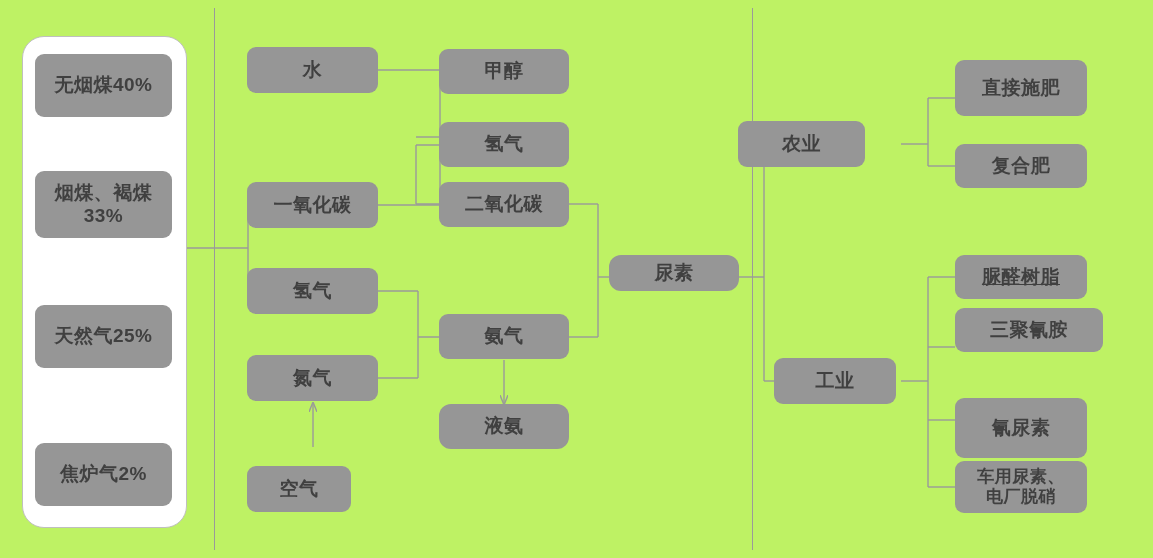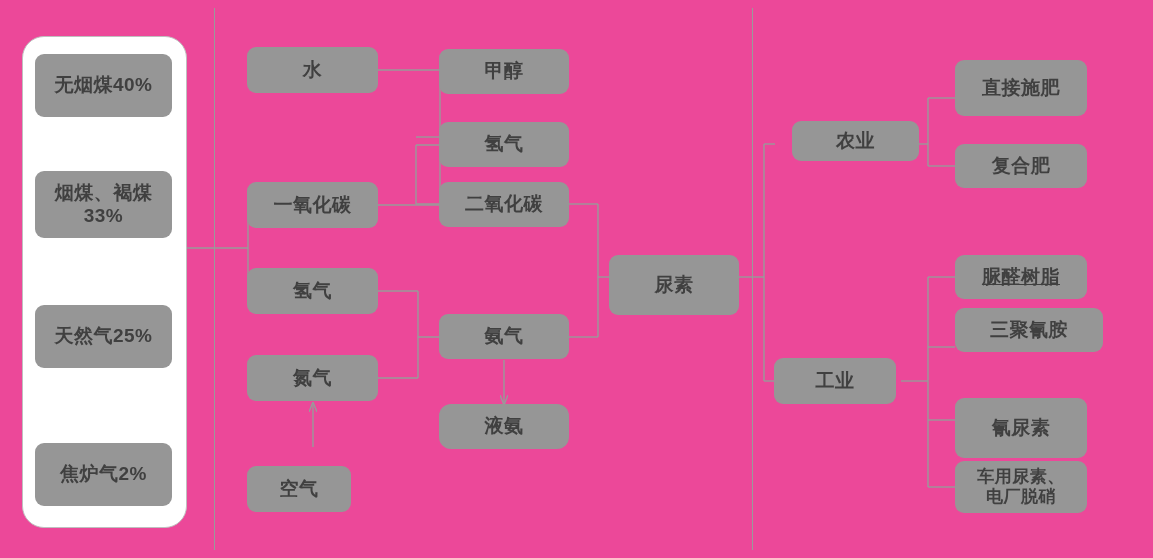--- a/index.html
+++ b/index.html
@@ -4,21 +4,21 @@
 <style>
   html, body {
     margin: 0;
     padding: 0;
     background: #ffffff;
   }
   #canvas {
     position: relative;
     width: 1153px;
     height: 558px;
-    background: #ec4899;
+    background: #bef264;
     font-family: "Liberation Sans", "DejaVu Sans", sans-serif;
     overflow: hidden;
   }
   svg.wires {
     position: absolute;
     left: 0; top: 0;
     width: 1153px;
     height: 558px;
     pointer-events: none;
   }
@@ -132,23 +132,23 @@
   <div class="node" style="left:247px; top:268px; width:131px; height:46px;">氢气</div>
   <div class="node" style="left:247px; top:355px; width:131px; height:46px;">氮气</div>
   <div class="node" style="left:247px; top:466px; width:104px; height:46px;">空气</div>
 
   <div class="node" style="left:439px; top:49px; width:130px; height:45px;">甲醇</div>
   <div class="node" style="left:439px; top:122px; width:130px; height:45px;">氢气</div>
   <div class="node" style="left:439px; top:182px; width:130px; height:45px;">二氧化碳</div>
   <div class="node" style="left:439px; top:314px; width:130px; height:45px;">氨气</div>
   <div class="node" style="left:439px; top:404px; width:130px; height:45px;border-radius:12px;">液氨</div>
 
-  <div class="node" style="left:609px; top:255px; width:130px; height:60px;">尿素</div>
+  <div class="node" style="left:609px; top:255px; width:130px; height:36px;border-radius:12px;">尿素</div>
 
-  <div class="node" style="left:792px; top:121px; width:127px; height:40px;">农业</div>
+  <div class="node" style="left:738px; top:121px; width:127px; height:46px;">农业</div>
   <div class="node" style="left:774px; top:358px; width:122px; height:46px;">工业</div>
 
   <div class="node" style="left:955px; top:60px; width:132px; height:56px;text-align:right;">直接施肥</div>
   <div class="node" style="left:955px; top:144px; width:132px; height:44px;">复合肥</div>
 
   <div class="node" style="left:955px; top:255px; width:132px; height:44px;text-decoration:underline;">脲醛树脂</div>
   <div class="node" style="left:955px; top:308px; width:148px; height:44px;">三聚氰胺</div>
   <div class="node" style="left:955px; top:398px; width:132px; height:60px;">氰尿素</div>
   <div class="node" style="left:955px; top:461px; width:132px; height:52px; font-size:17px;">车用尿素、
 电厂脱硝</div>

